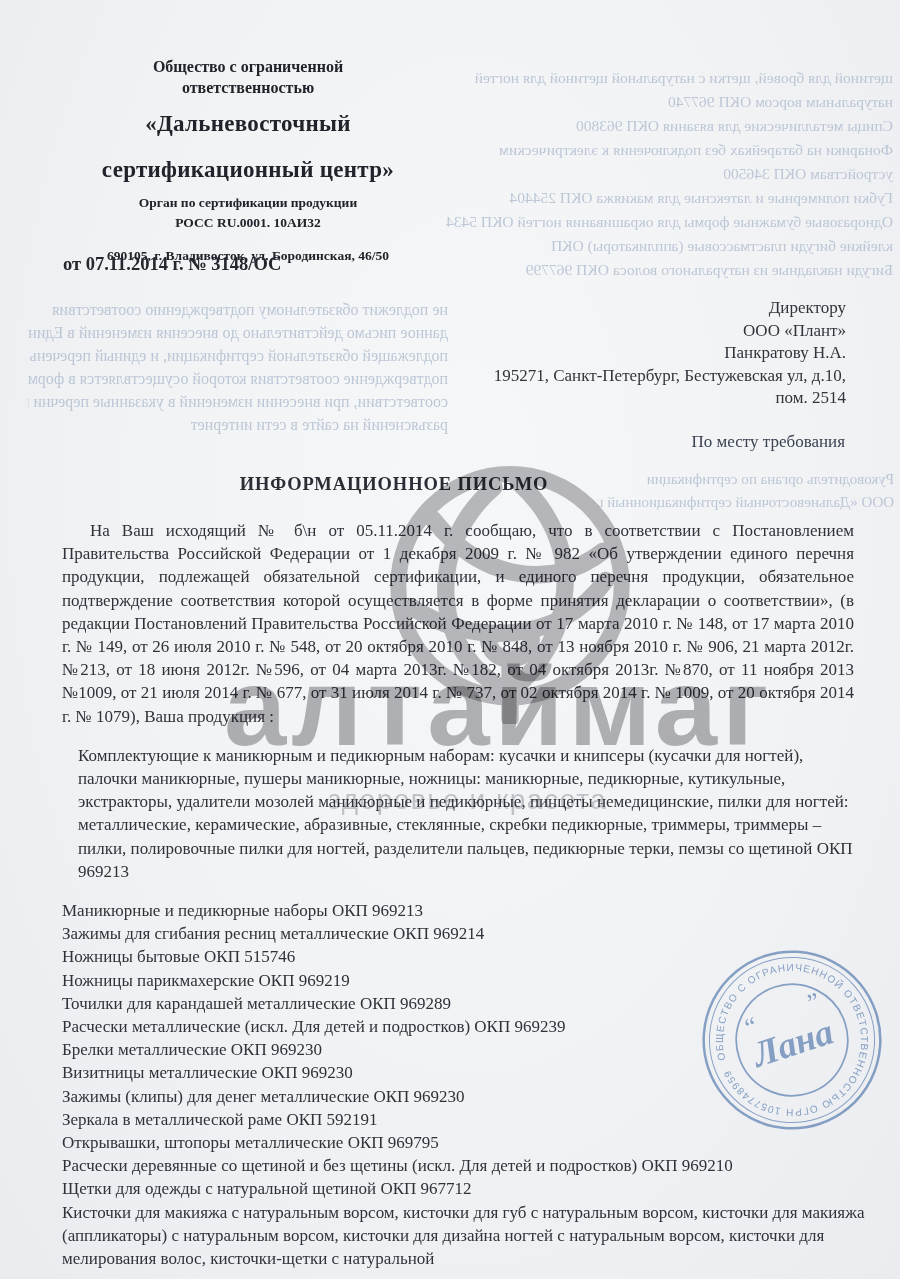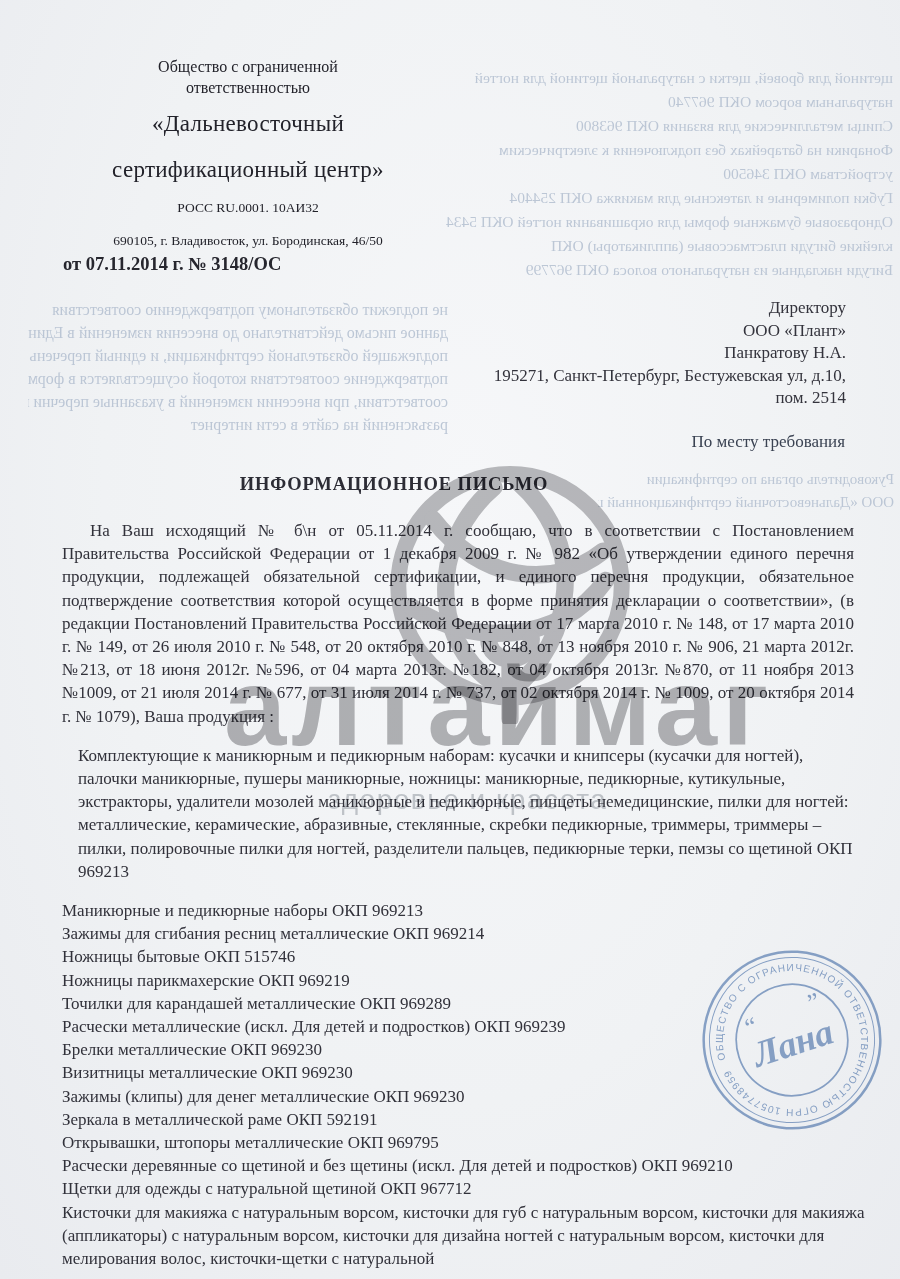--- a/index.html
+++ b/index.html
@@ -24,21 +24,21 @@
     text-align:left;
     pointer-events:none;
   }
   .bleed .bl-line{white-space:nowrap;overflow:hidden;}
   .bleed-a{left:415px;top:66px;width:478px;}
   .bleed-b{left:28px;top:298px;width:420px;font-size:16px;line-height:23px;}
   .bleed-c{left:598px;top:468px;width:296px;font-size:15px;line-height:23px;}
   
   .letterhead{
     position:absolute;left:68px;top:56px;width:360px;
-    text-align:center;color:#22222a;font-weight:normal;
+    text-align:center;color:#22222a;font-weight:bold;
   }
   .lh-small{font-size:16px;line-height:21px;}
   .lh-name{font-size:23px;line-height:30px;margin-top:11px;letter-spacing:.3px;}
   .lh-sub{font-size:13.5px;line-height:16px;margin-top:10px;}
   .lh-addr{font-size:13.5px;margin-top:17px;white-space:nowrap;}
   .refline{
     position:absolute;left:63px;top:254px;
     font-size:18.5px;font-weight:bold;color:#26262e;white-space:nowrap;
   }
   
@@ -119,21 +119,22 @@
 
   <div class="bl-line">Руководитель органа по сертификации</div>
       <div class="bl-line">ООО «Дальневосточный сертификационный центр»</div>
     </div>
 
   <div class="letterhead">
     <div class="lh-small">Общество с ограниченной</div>
     <div class="lh-small">ответственностью</div>
     <div class="lh-name">«Дальневосточный</div>
     <div class="lh-name" style="margin-top:16px;">сертификационный центр»</div>
-    <div class="lh-sub" style="margin-top:15px;">РОСС RU.0001. 10АИ32</div>
+    <div class="lh-sub">Орган по сертификации продукции</div>
+    <div class="lh-sub" style="margin-top:4px;">РОСС RU.0001. 10АИ32</div>
     <div class="lh-addr">690105, г. Владивосток, ул. Бородинская, 46/50</div>
   </div>
 
   <div class="refline">от 07.11.2014 г. №  3148/ОС</div>
 
   <div class="recipient">
 
   <div>Директору</div>
       <div>ООО «Плант»</div>
       <div>Панкратову Н.А.</div>

